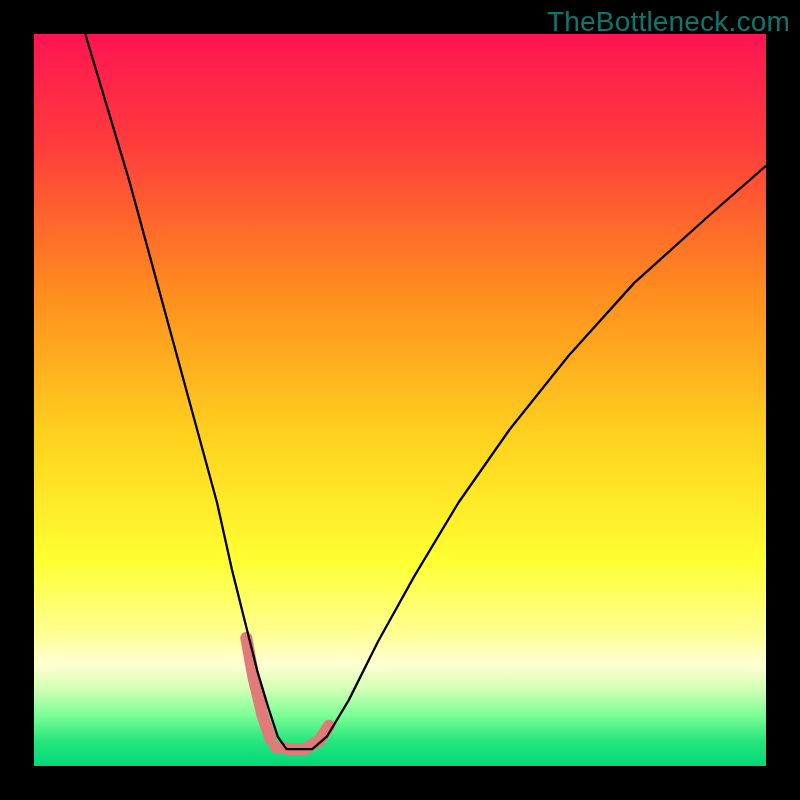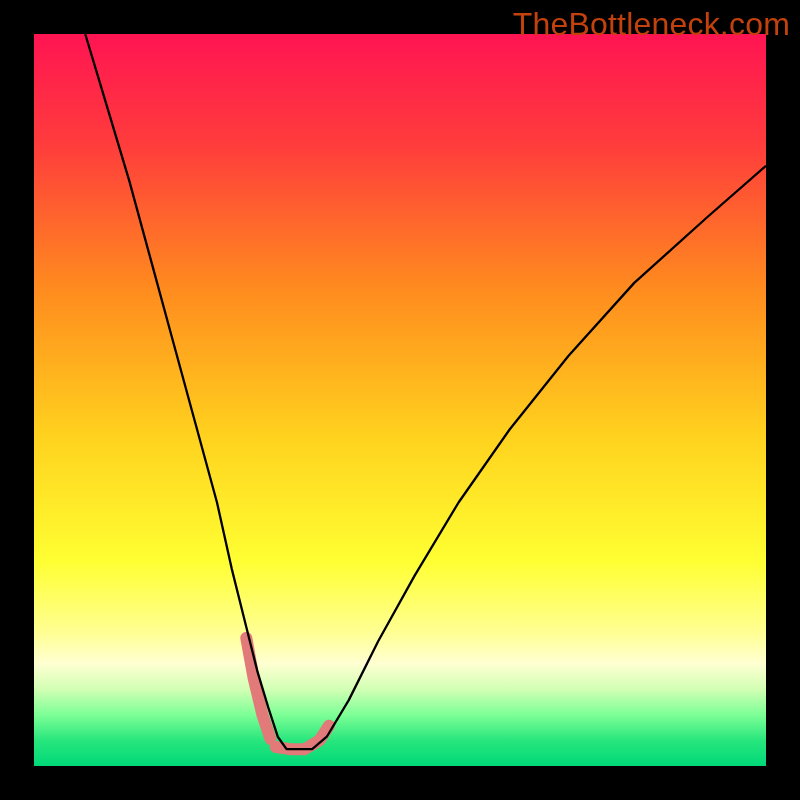--- a/index.html
+++ b/index.html
@@ -31,22 +31,22 @@
     position: absolute;
     left: 0;
     top: 0;
     width: 100%;
     height: 100%;
   }
   .watermark {
     position: absolute;
     top: 6px;
     right: 10px;
-    color: #c2410c;
-    font-size: 32px;
+    color: #0f766e;
+    font-size: 28px;
     font-weight: 500;
     letter-spacing: 0.2px;
     user-select: none;
   }
   svg.curves {
     position: absolute;
     left: 0;
     top: 0;
     width: 100%;
     height: 100%;

